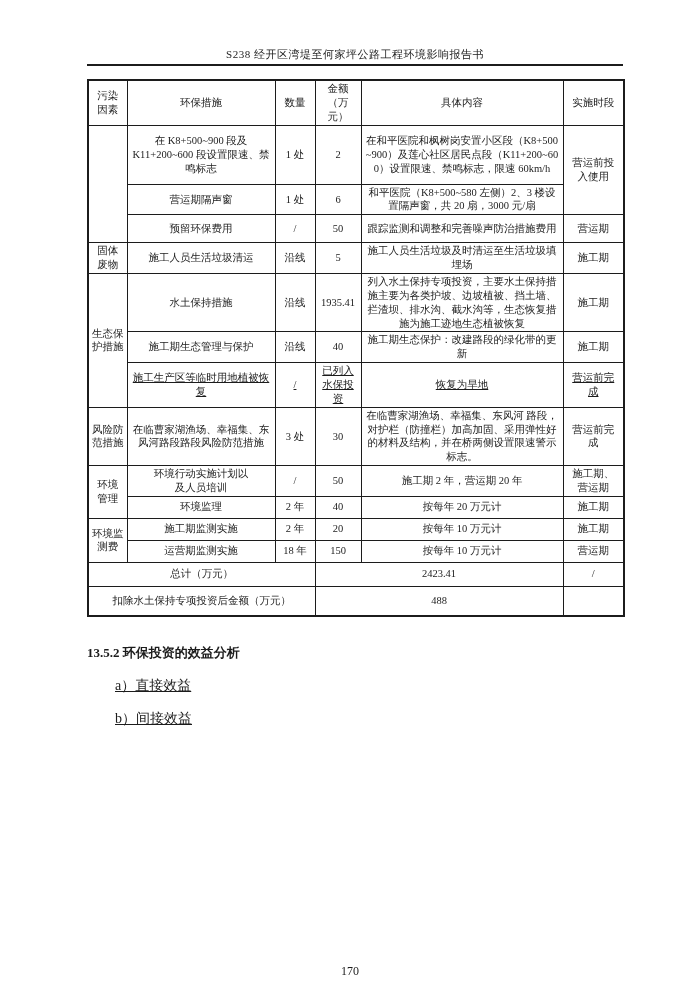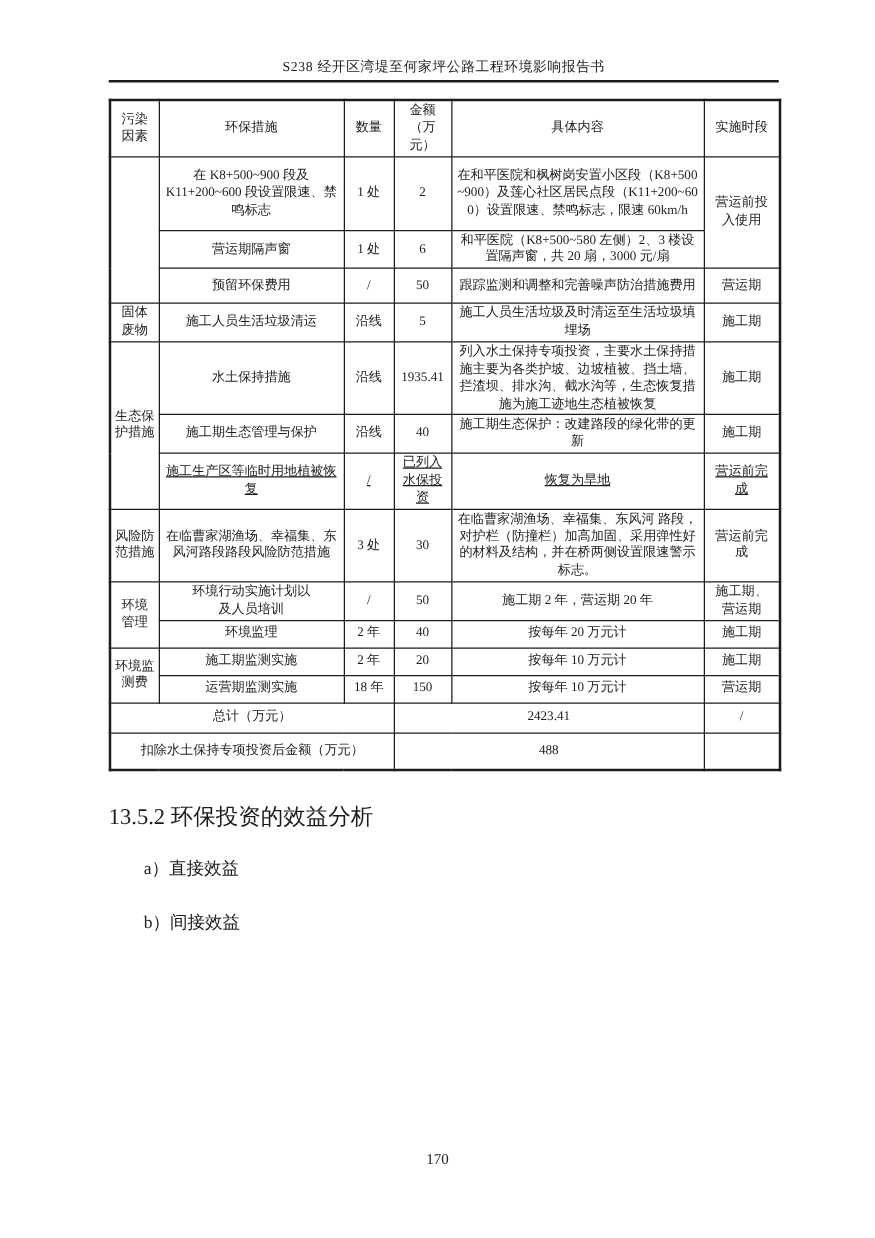--- a/index.html
+++ b/index.html
@@ -38,37 +38,39 @@
     vertical-align: middle;
     padding: 1px 3px;
     line-height: 1.32;
     font-weight: normal;
     white-space: pre-line;
     word-break: break-all;
   }
   tr.u td { text-decoration: underline; }
   .section { margin-top: 23px; font-size: 14px; }
   .sec-title {
-    font-size: 18px;
+    font-size: 13px;
     line-height: 26px;
+    font-weight: bold;
   }
   .sub-head {
     padding-left: 2em;
     line-height: 26px;
-    margin-top: 17px;
+    margin-top: 7px;
+    text-decoration: underline;
   }
   .para {
     text-indent: 2em;
     text-align: justify;
     line-height: 26px;
     letter-spacing: 0.2px;
   }
   .page-number {
     position: absolute;
-    top: 920px;
+    top: 964px;
     left: 0; right: 0;
     text-align: center;
     font-size: 12px;
   }
 </style>
 </head>
 <body>
 
 <div class="page">
 

